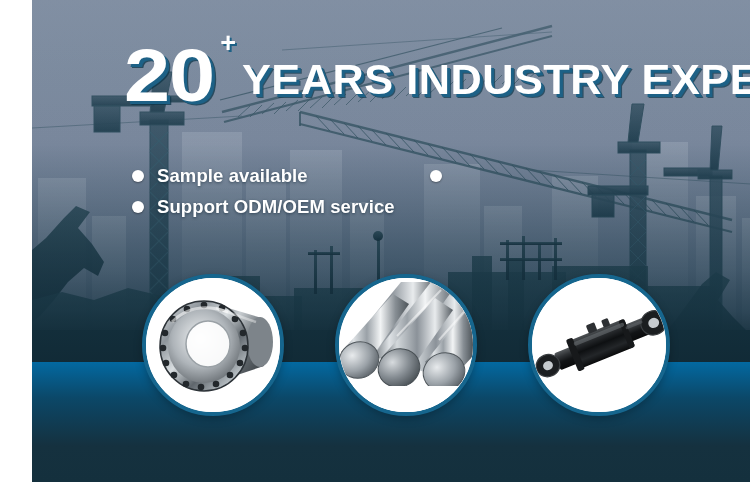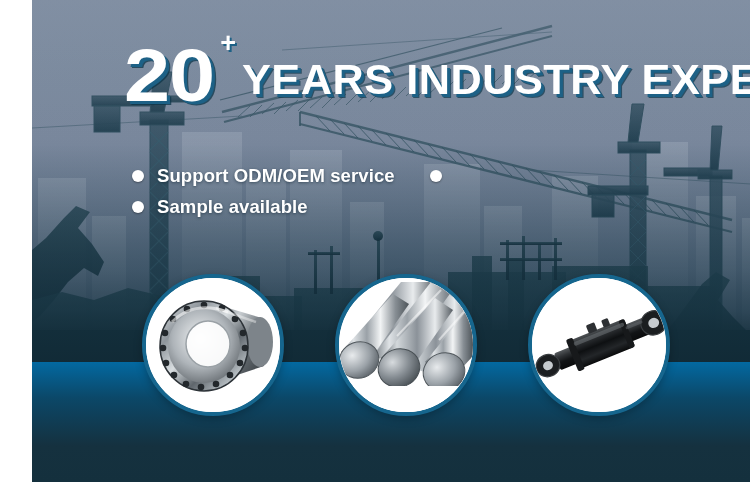--- a/index.html
+++ b/index.html
@@ -324,25 +324,25 @@
 
   <div class="headline">
     <span class="num">20</span>
     <span class="plus">+</span>
     <span class="years">YEARS INDUSTRY EXPERIENCE</span>
   </div>
 
   <div class="bullets left">
     <div class="bullet">
       <span class="dot"></span>
-      <span class="btext">Support ODM/OEM service</span>
+      <span class="btext">Sample available</span>
     </div>
     <div class="bullet">
       <span class="dot"></span>
-      <span class="btext">Sample available</span>
+      <span class="btext">Support ODM/OEM service</span>
     </div>
   </div>
 
   <div class="bullets right">
     <div class="bullet">
       <span class="dot"></span>
     </div>
   </div>
 
   <div class="circle c1">

